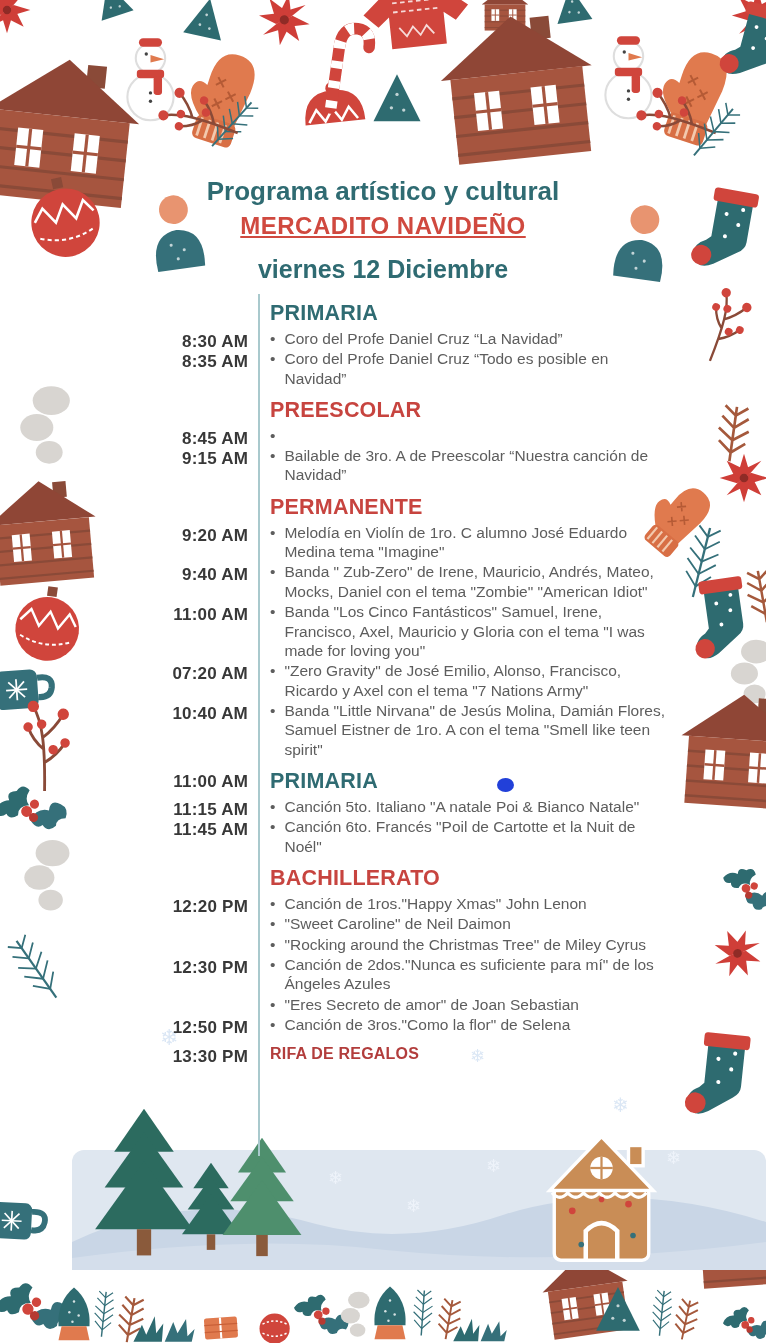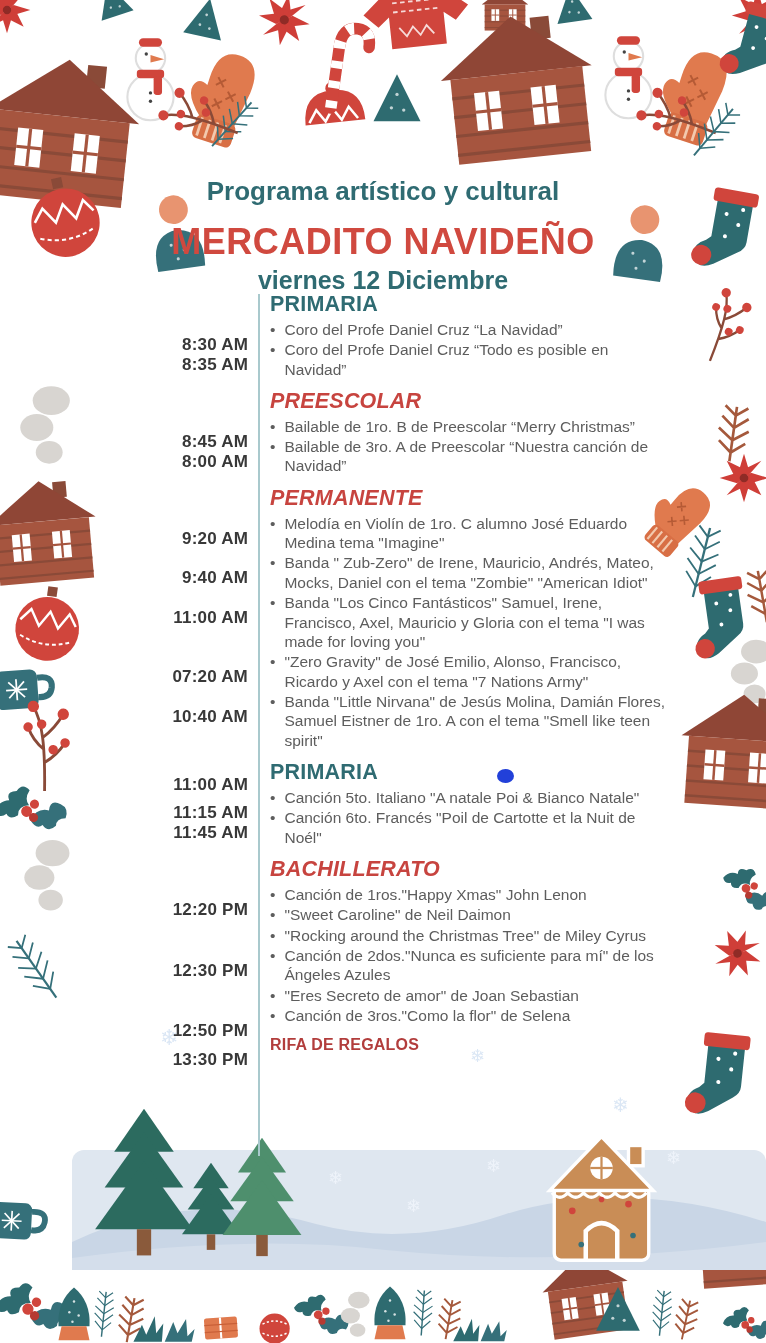--- a/index.html
+++ b/index.html
@@ -2,31 +2,31 @@
 <html style="--teal: #2f6b72; --red: #c7443f; --rifa: #b23d3c; --title-red: #d0493f; --banner-red: #ce3f48; --body: #5d5d5d; --time: #383838; --divider: #a9c9cd; --blue-dot: #2240d9;"><head>
 <meta charset="utf-8">
 <style>
   html,body{margin:0;padding:0;background:#fff;}
   .poster{position:relative;width:766px;height:1343px;background:#ffffff;overflow:hidden;
           font-family:"Liberation Sans",sans-serif;}
   .decor{position:absolute;left:0;top:0;z-index:1;pointer-events:none;}
   .banner-svg{position:absolute;left:66px;top:1092px;z-index:2;pointer-events:none;}
   .page-header{position:absolute;left:0;top:176px;width:100%;text-align:center;z-index:3;}
   .subtitle{font-size:26px;font-weight:700;color:var(--teal);}
-  .title{font-size:36px;font-weight:800;color:var(--title-red);letter-spacing:.5px;margin-top:14px;}
-  .date{font-size:25px;font-weight:700;color:var(--teal);margin-top:3px;}
+  .title{font-size:24px;font-weight:800;color:var(--title-red);letter-spacing:.5px;margin-top:5px;text-decoration:underline;}
+  .date{font-size:25px;font-weight:700;color:var(--teal);margin-top:15px;}
   .schedule{position:absolute;left:152px;top:292px;width:516px;z-index:3;}
   .divider{position:absolute;left:106px;top:2px;height:862px;width:2px;background:var(--divider);}
   .section{margin-top:10px;}
   .section:first-child{margin-top:0;}
   .heading-row,.item-row{position:relative;padding-left:118px;}
-  .times{position:absolute;left:0;top:15px;width:96px;text-align:right;font-size:17px;font-weight:700;
+  .times{position:absolute;left:0;top:3px;width:96px;text-align:right;font-size:17px;font-weight:700;
          color:var(--time);line-height:1.18;letter-spacing:.2px;white-space:nowrap;}
-  .heading{font-size:21.5px;font-weight:800;letter-spacing:.2px;margin-bottom:2px;line-height:1.2;}
-  .heading.teal{color:var(--teal);} .heading.red{color:var(--red);font-style:italic;} .heading.rifa{color:var(--rifa);}
+  .heading{font-size:21.5px;font-weight:800;letter-spacing:.2px;margin-bottom:2px;line-height:1.2;margin-top:9px;}
+  .heading.teal{color:var(--teal);} .heading.red{color:var(--red);} .heading.rifa{color:var(--rifa);}
   .heading.large{font-size:16px;}
   .item{display:flex;gap:9px;font-size:15.5px;line-height:1.25;color:var(--body);margin-bottom:1px;max-width:400px;}
   .item .bullet{flex:0 0 auto;}
   .blue-dot{position:absolute;left:345px;top:9px;width:17px;height:14px;border-radius:50%;background:var(--blue-dot);}
   .banner-text{position:absolute;left:170px;top:1176px;width:400px;text-align:center;font-size:16px;
                font-weight:800;letter-spacing:.3px;color:var(--banner-red);z-index:3;}
 </style>
 </head>
 <body>
 
@@ -498,26 +498,25 @@
         <div class="section">
           <div class="heading-row">
             <div class="heading red">PREESCOLAR</div>
           </div>
           <div class="item-row">
             <div class="times">
               <div>8:45 AM</div>
             </div>
             <div class="item">
               <span class="bullet">•</span>
-              <span>Bailable de 1ro. B de Preescolar “Merry Christmas”</span>
-            </div>
-          </div>
-          <div class="item-row">
-            <div class="times">
-              <div>8:00 AM</div>
+            </div>
+          </div>
+          <div class="item-row">
+            <div class="times">
+              <div>9:15 AM</div>
             </div>
             <div class="item">
               <span class="bullet">•</span>
               <span>Bailable de 3ro. A de Preescolar “Nuestra canción de Navidad”</span>
             </div>
           </div>
         </div>
         <div class="section">
           <div class="heading-row">
             <div class="heading red">PERMANENTE</div>

